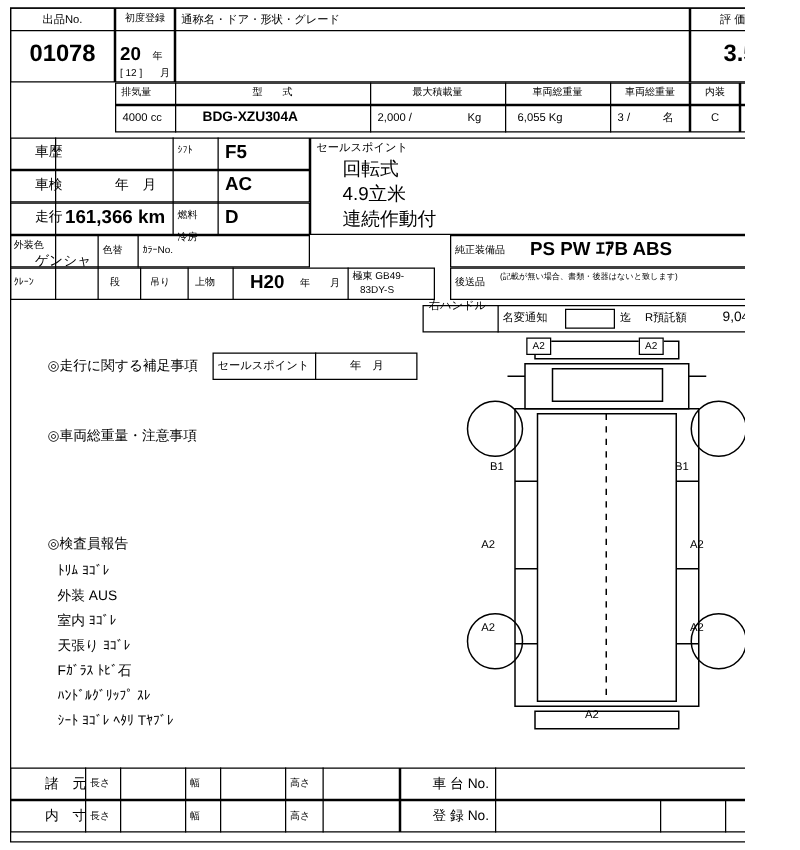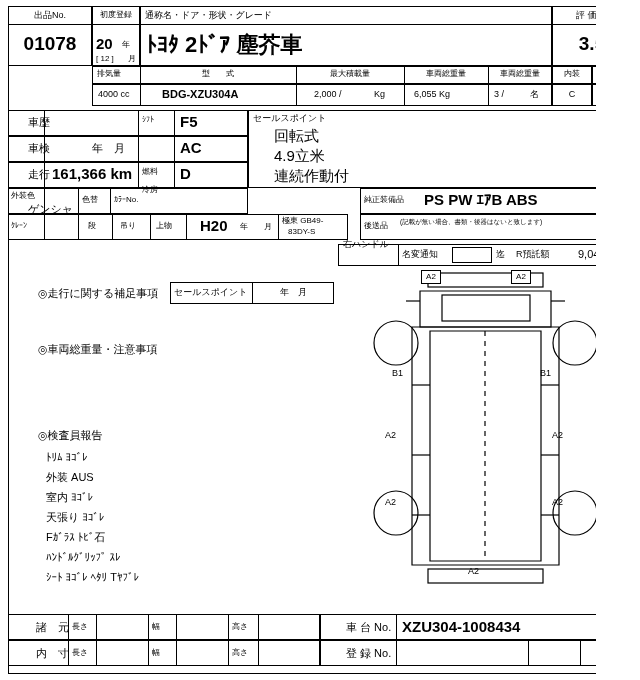--- a/index.html
+++ b/index.html
@@ -37,21 +37,20 @@
   <div class="t xs ctr" style="left:92px;top:11px;width:48px;">初度登録</div>
   <div class="ln hl" style="left:92px;top:24px;width:48px;"></div>
   <div class="t lg bold" style="left:96px;top:36px;">20</div>
   <div class="t xs" style="left:122px;top:41px;">年</div>
   <div class="t xs" style="left:96px;top:55px;">[ 12 ]</div>
   <div class="t xs" style="left:128px;top:55px;">月</div>
 
   <div class="bx b" style="left:140px;top:6px;width:412px;height:60px;"></div>
   <div class="t sm" style="left:145px;top:11px;">通称名・ドア・形状・グレード</div>
   <div class="ln hl" style="left:140px;top:24px;width:412px;"></div>
-  <div class="t xxl bold" style="left:146px;top:34px;">ﾄﾖﾀ 2ﾄﾞｱ 塵芥車</div>
 
   <div class="bx b" style="left:552px;top:6px;width:80px;height:60px;"></div>
   <div class="t sm ctr" style="left:552px;top:11px;width:80px;">評 価 点</div>
   <div class="ln hl" style="left:552px;top:24px;width:80px;"></div>
   <div class="t xl ctr bold" style="left:552px;top:34px;width:80px;">3.5</div>
 
   <div class="bx b" style="left:552px;top:66px;width:40px;height:18px;"></div>
   <div class="t xs ctr" style="left:552px;top:70px;width:40px;">内装</div>
   <div class="bx b" style="left:592px;top:66px;width:40px;height:18px;"></div>
   <div class="t xs ctr" style="left:592px;top:70px;width:40px;">外装</div>
@@ -68,21 +67,21 @@
   <div class="ln vl" style="left:404px;top:66px;height:40px;"></div>
   <div class="ln vl" style="left:488px;top:66px;height:40px;"></div>
 
   <div class="t xs" style="left:97px;top:70px;">排気量</div>
   <div class="t sm" style="left:98px;top:90px;">4000 cc</div>
 
   <div class="t xs ctr" style="left:140px;top:70px;width:156px;">型　　式</div>
   <div class="t md bold" style="left:146px;top:89px;">BDG-XZU304A</div>
 
   <div class="t xs ctr" style="left:296px;top:70px;width:108px;">最大積載量</div>
-  <div class="t sm" style="left:302px;top:90px;margin-left:12px;">2,000 /</div>
+  <div class="t sm" style="left:302px;top:90px;">2,000 /</div>
   <div class="t sm" style="left:374px;top:90px;">Kg</div>
 
   <div class="t xs ctr" style="left:404px;top:70px;width:84px;">車両総重量</div>
   <div class="t sm" style="left:414px;top:90px;">6,055 Kg</div>
 
   <div class="t xs ctr" style="left:488px;top:70px;width:64px;">車両総重量</div>
   <div class="t sm" style="left:494px;top:90px;">3 /</div>
   <div class="t sm" style="left:530px;top:90px;">名</div>
 
   <div class="bx b" style="left:8px;top:110px;width:240px;height:26px;"></div>
@@ -239,17 +238,16 @@
   <div class="t xs" style="left:232px;top:623px;">高さ</div>
   <div class="t xs" style="left:232px;top:649px;">高さ</div>
 
   <div class="bx b" style="left:320px;top:614px;width:312px;height:26px;"></div>
   <div class="bx b" style="left:320px;top:640px;width:312px;height:26px;"></div>
   <div class="ln vl" style="left:396px;top:614px;height:52px;"></div>
   <div class="ln vl" style="left:528px;top:640px;height:26px;"></div>
   <div class="ln vl" style="left:580px;top:640px;height:26px;"></div>
 
   <div class="t md" style="left:330px;top:622px;">車 台 No.</div>
-  <div class="t lg bold" style="left:402px;top:619px;">XZU304-1008434</div>
   <div class="t md" style="left:330px;top:648px;">登 録 No.</div>
   <div class="t md" style="left:402px;top:648px;"></div>
 
 </div>
 
 </body></html>

